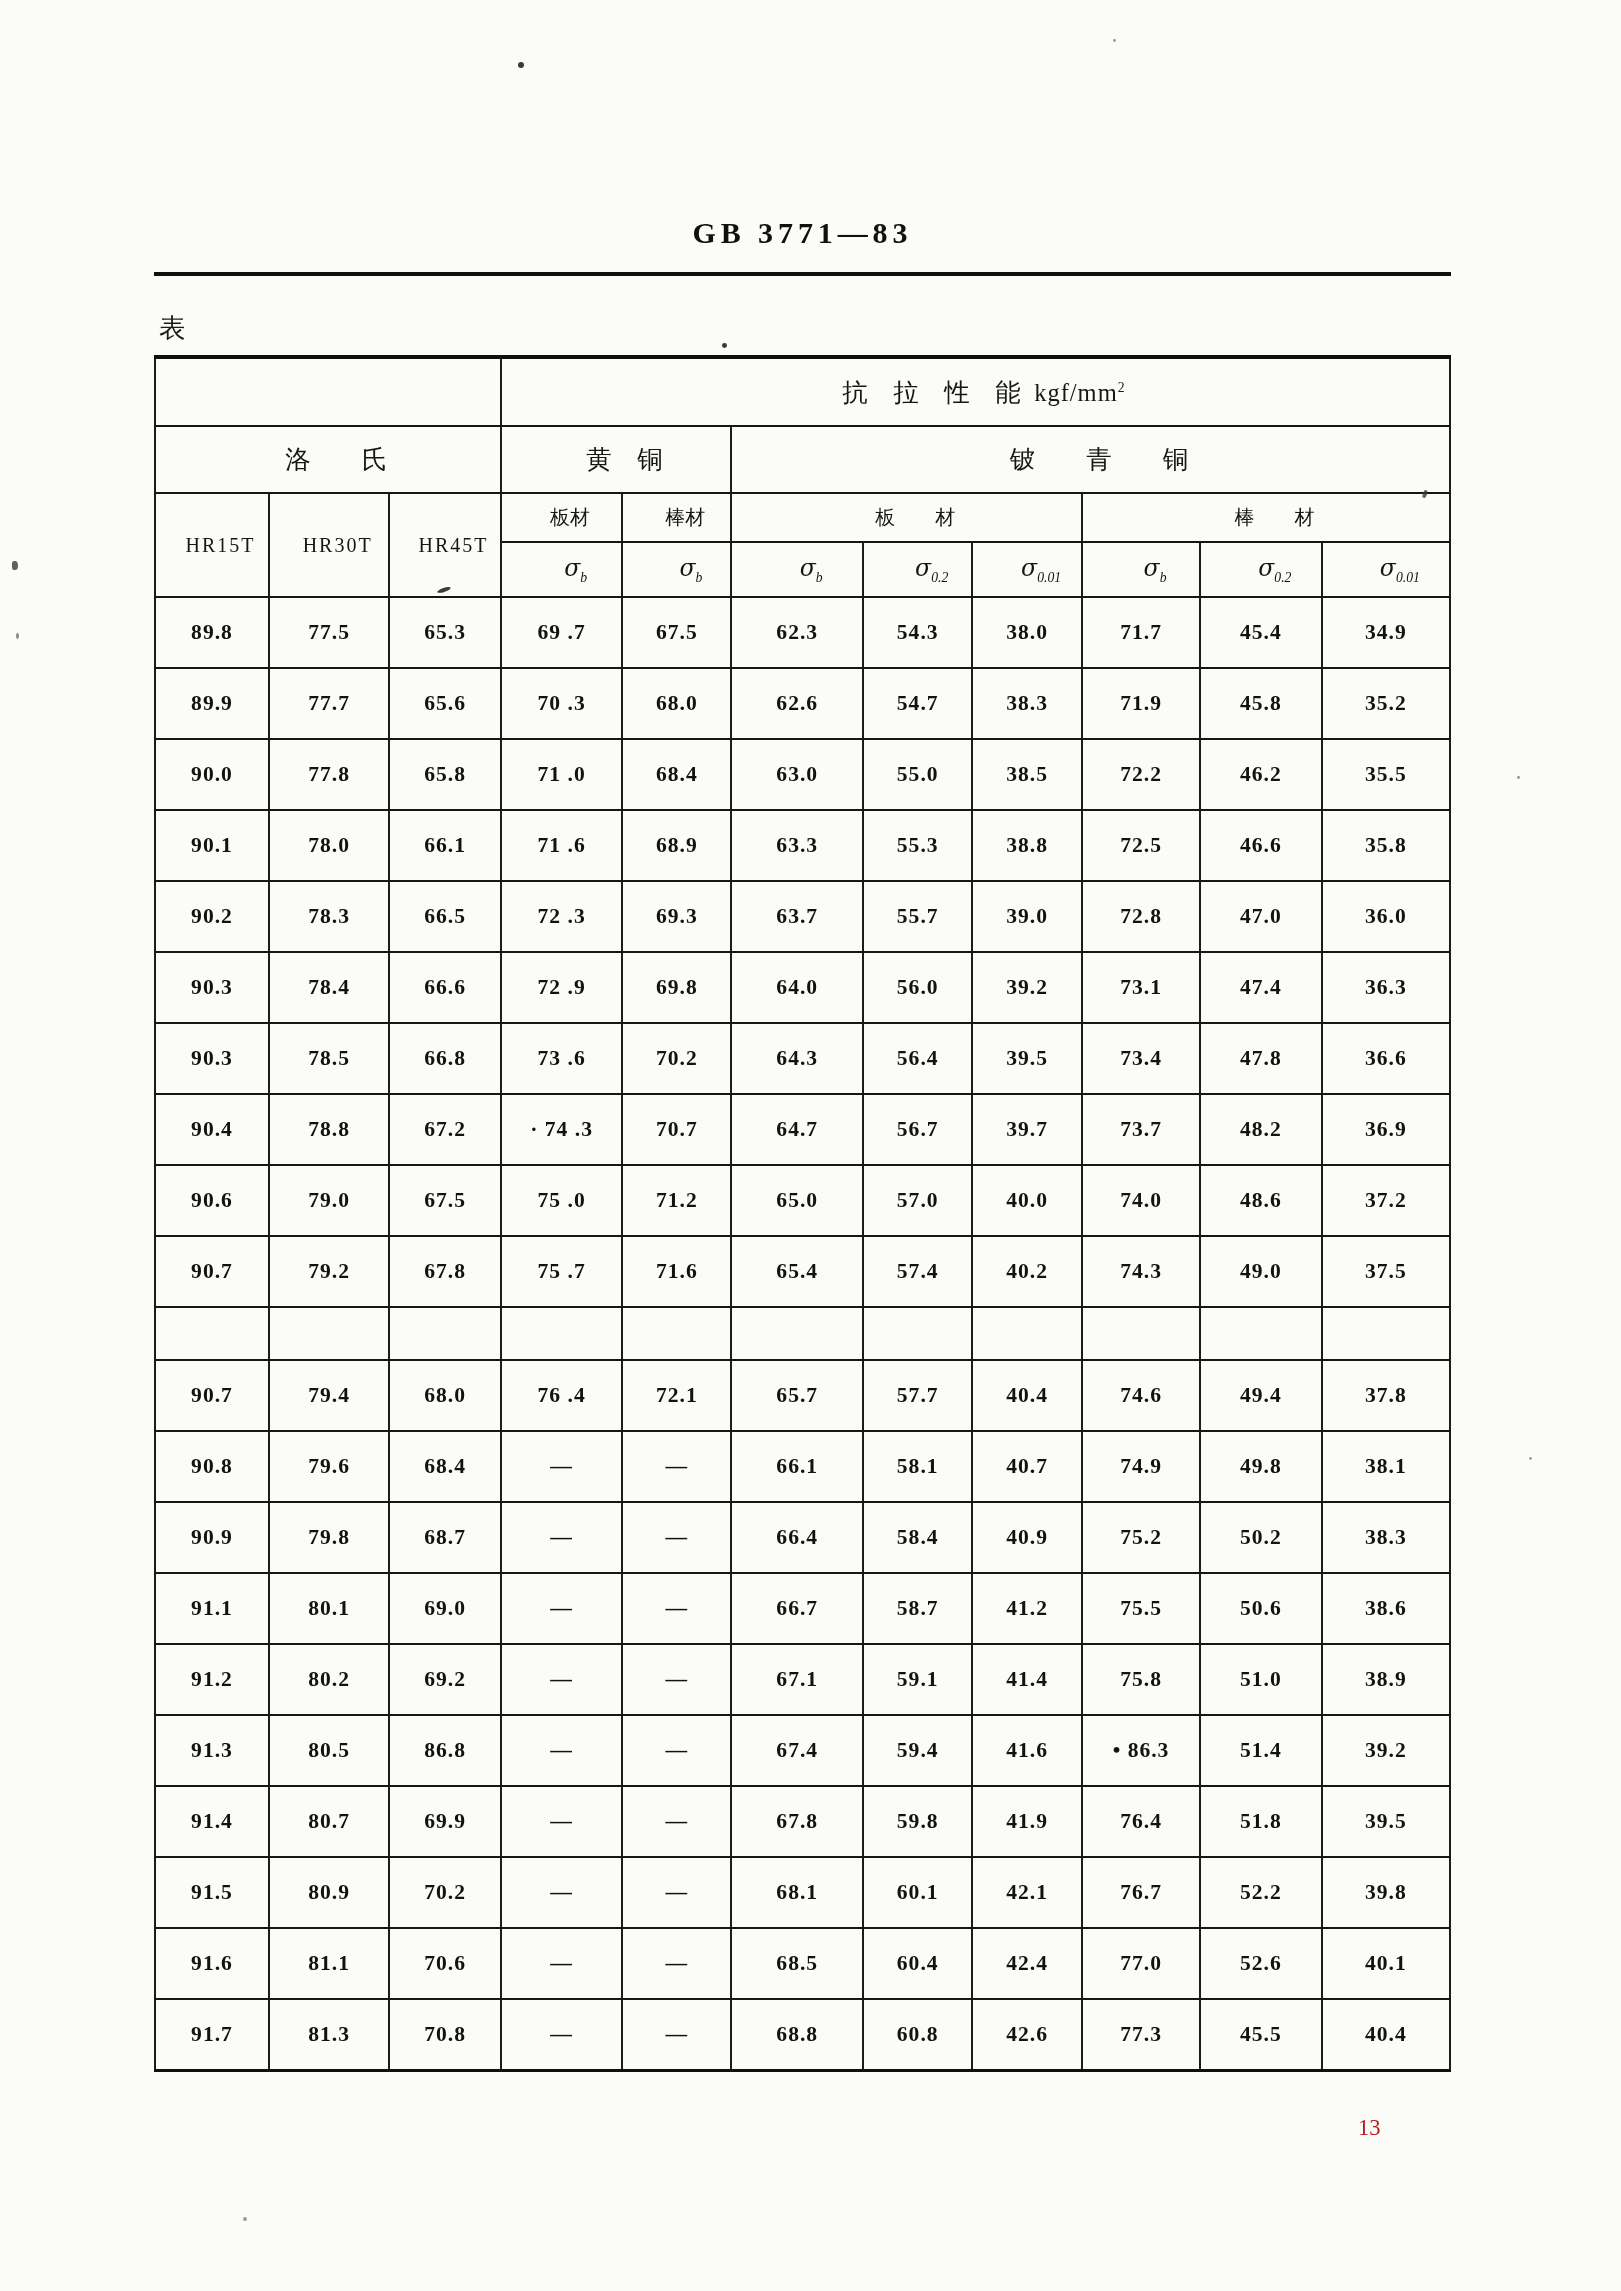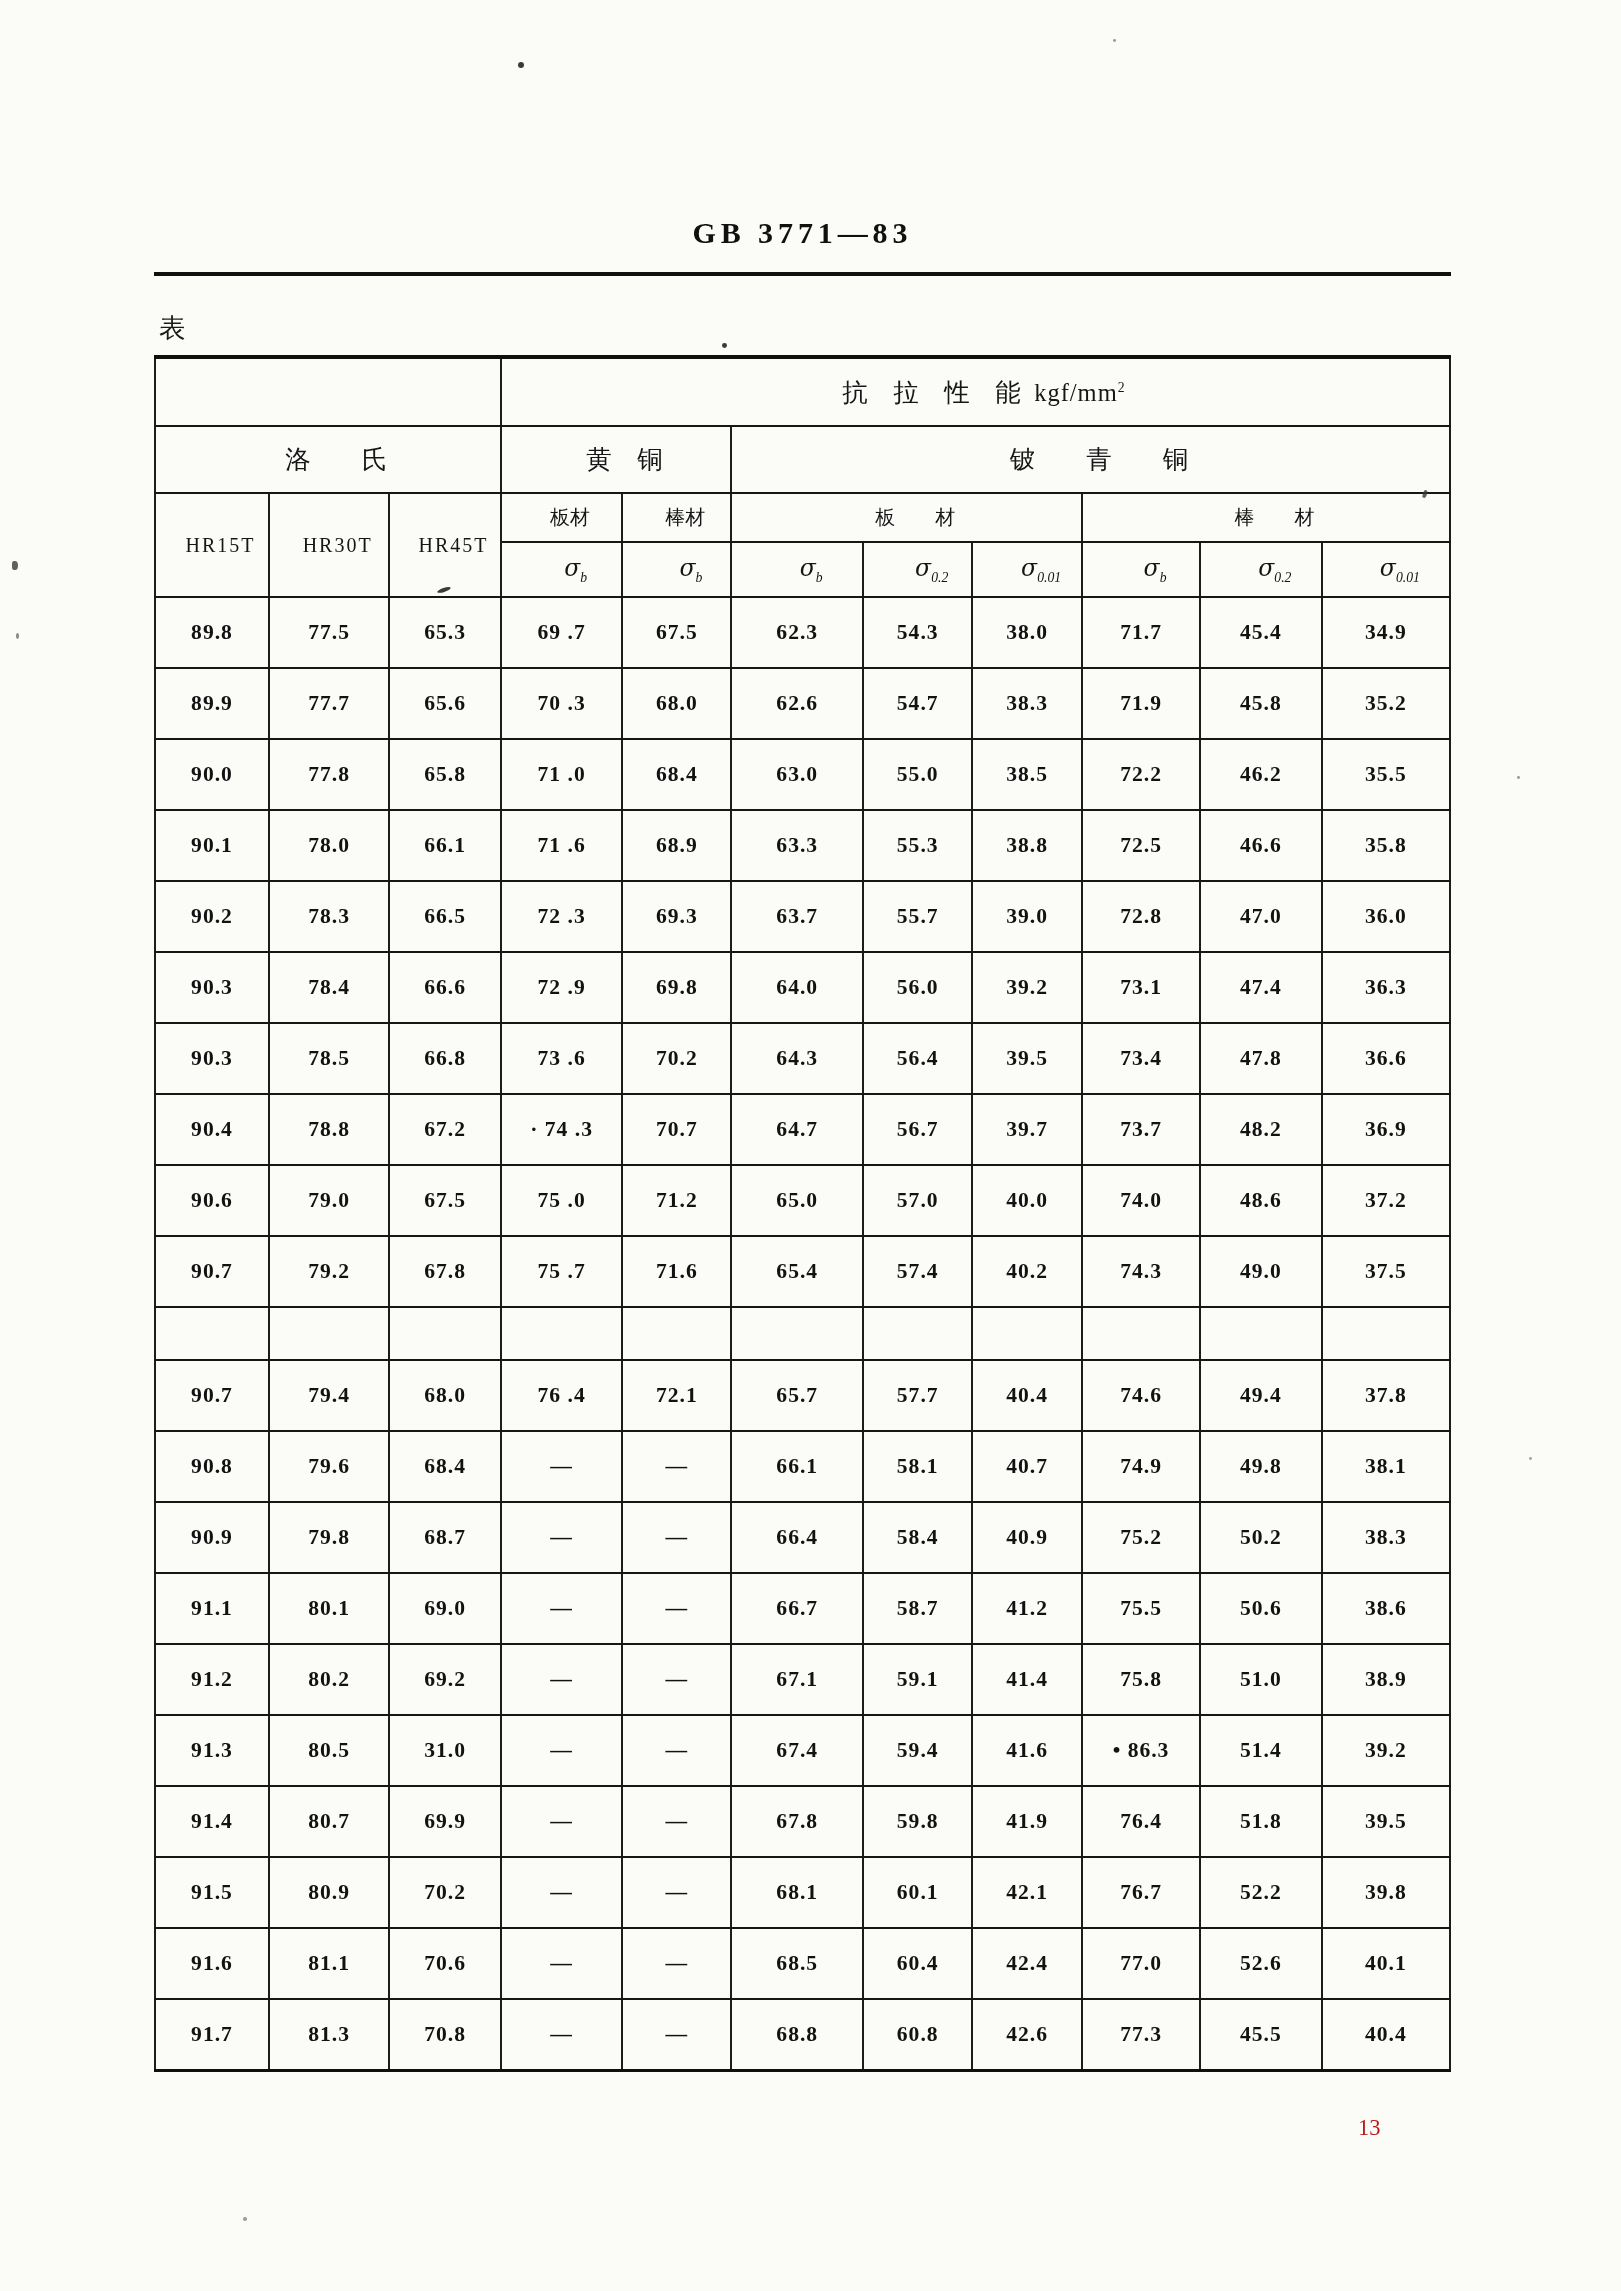--- a/index.html
+++ b/index.html
@@ -342,21 +342,21 @@
           <td>67.1</td>
           <td>59.1</td>
           <td>41.4</td>
           <td>75.8</td>
           <td>51.0</td>
           <td>38.9</td>
         </tr>
         <tr class="data-row">
           <td>91.3</td>
           <td>80.5</td>
-          <td>31.0</td>
+          <td>86.8</td>
           <td>—</td>
           <td>—</td>
           <td>67.4</td>
           <td>59.4</td>
           <td>41.6</td>
           <td>• 86.3</td>
           <td>51.4</td>
           <td>39.2</td>
         </tr>
         <tr class="data-row">

